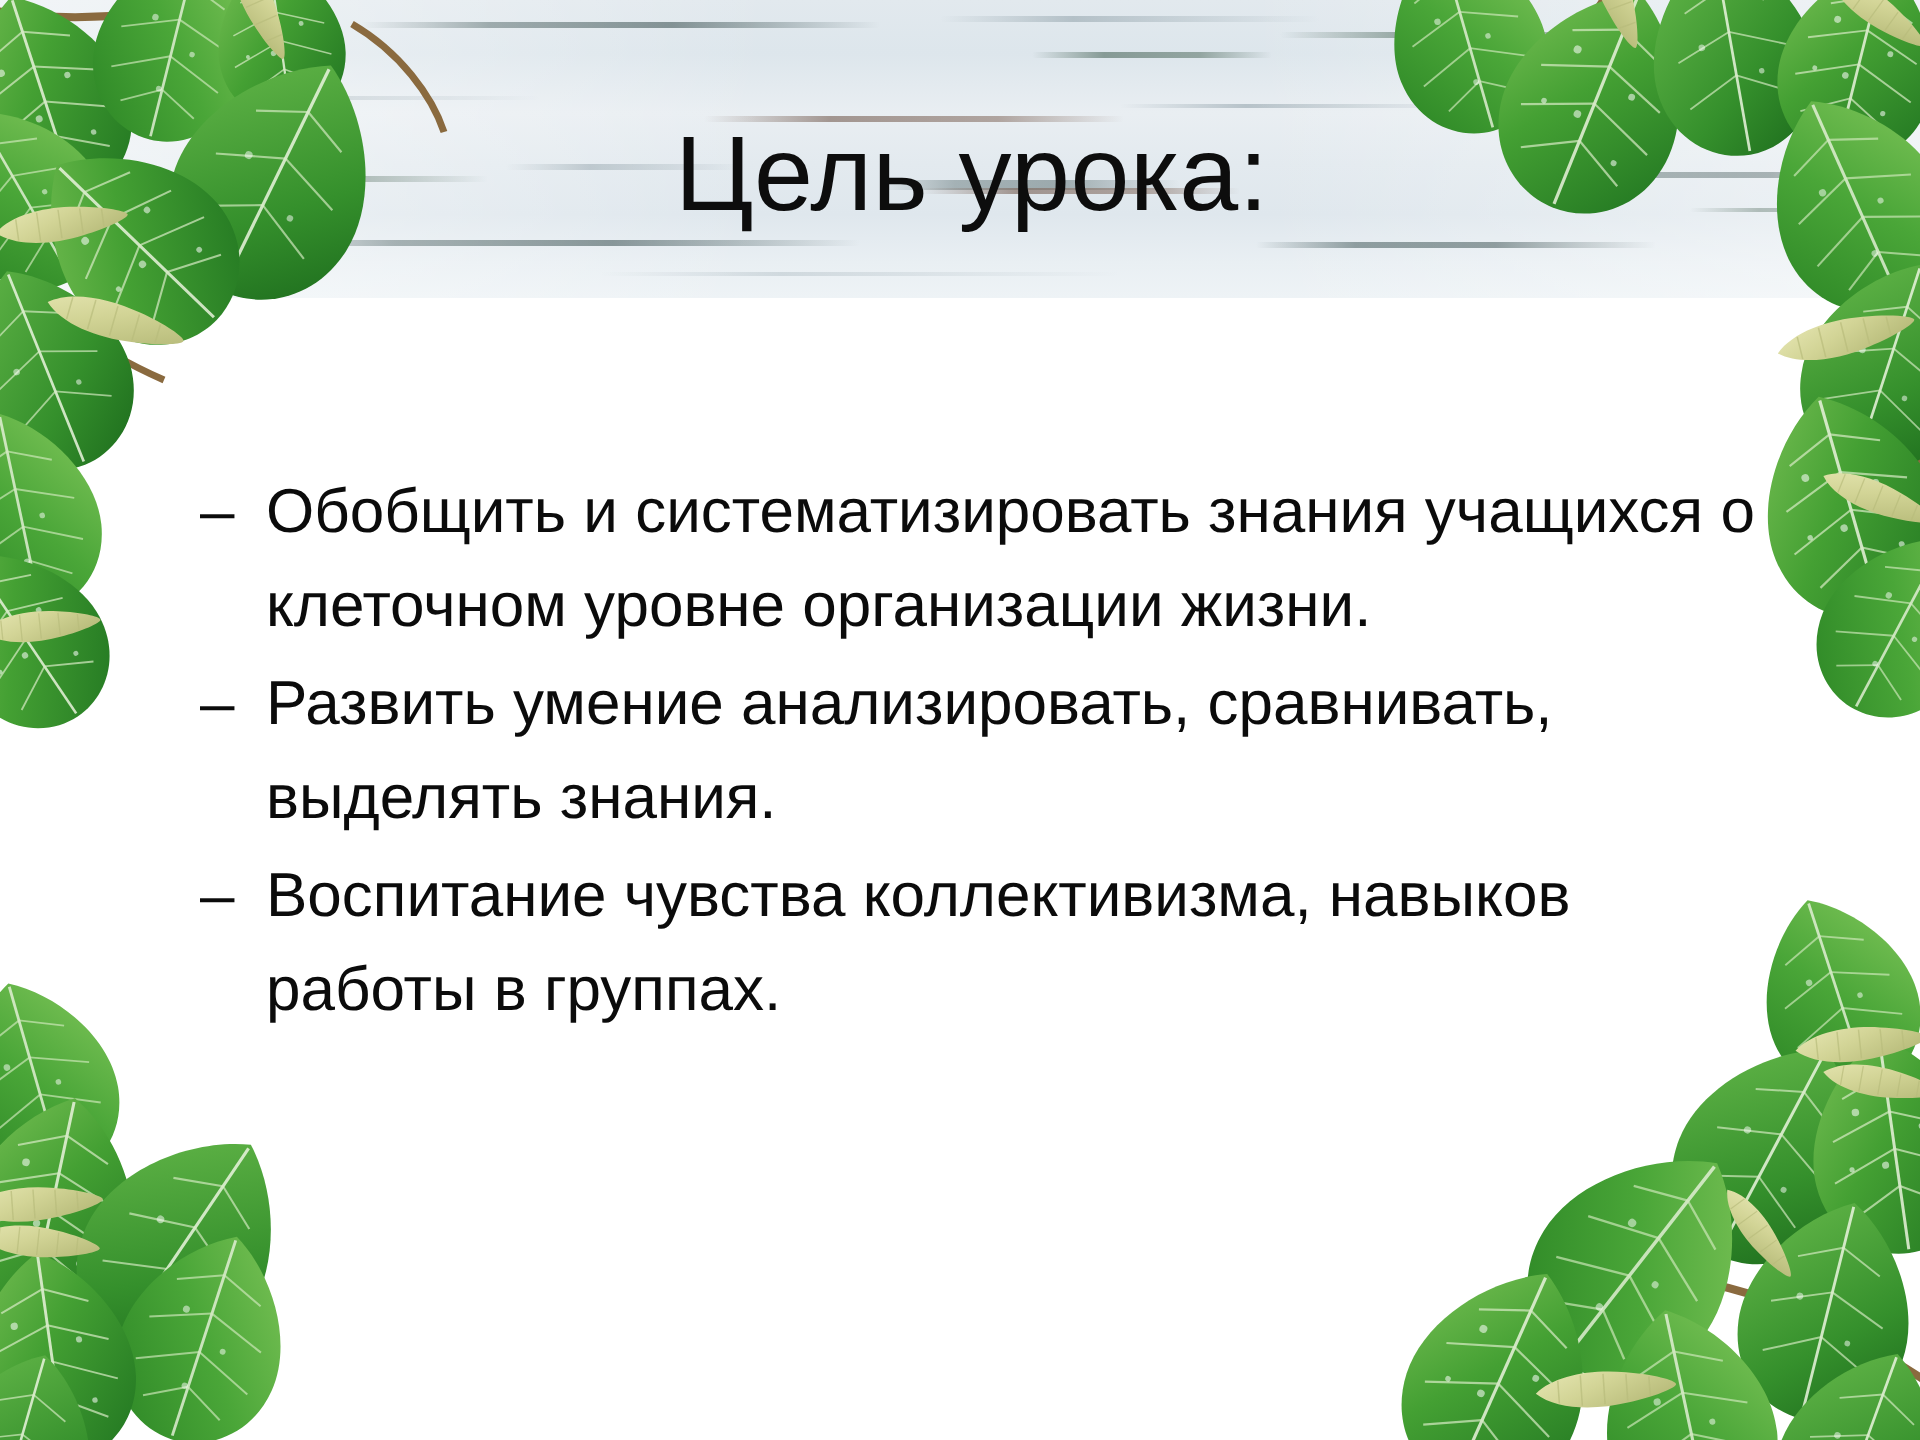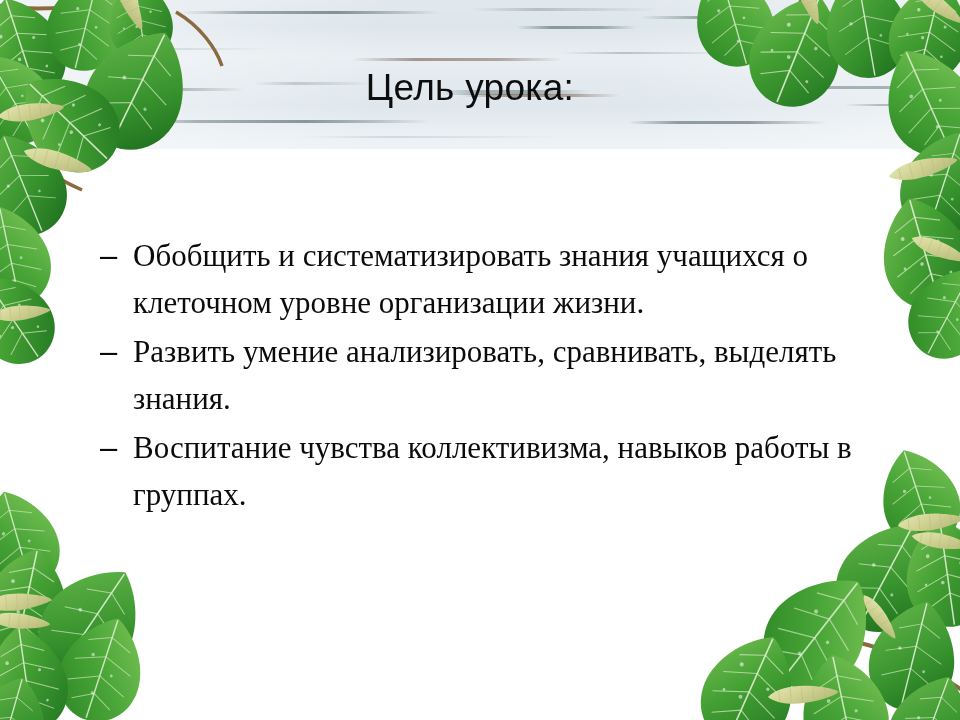--- a/index.html
+++ b/index.html
@@ -61,25 +61,25 @@
   .streak.thin { height: 2px; }
   .streak.thick { height: 5px; border-radius: 4px; }
   .streak.grey  { background: linear-gradient(90deg, rgba(120,138,140,0) 0%, rgba(96,116,118,0.95) 25%, rgba(86,106,108,1) 60%, rgba(120,138,140,0) 100%); }
   .streak.green { background: linear-gradient(90deg, rgba(118,140,130,0) 0%, rgba(92,118,108,0.9) 30%, rgba(104,128,118,0.85) 70%, rgba(118,140,130,0) 100%); }
   .streak.brown { background: linear-gradient(90deg, rgba(150,130,120,0) 0%, rgba(129,108,98,0.9) 30%, rgba(143,122,112,0.85) 70%, rgba(150,130,120,0) 100%); }
   .streak.pale  { background: linear-gradient(90deg, rgba(173,186,192,0) 0%, rgba(150,166,174,0.8) 35%, rgba(173,186,192,0) 100%); }
 
   
   .title {
     position: absolute;
-    left: 0;
+    left: 16px;
     top: 62px;
     width: 940px;
     text-align: center;
-    font-size: 37px;
+    font-size: 53px;
     line-height: 52px;
     color: #0d0d0d;
     letter-spacing: 0.3px;
     font-weight: normal;
     white-space: nowrap;
     z-index: 30;
   }
 
   
   .body-list {
@@ -99,21 +99,20 @@
   }
   .bullet .dash {
     flex: 0 0 auto;
     width: 33px;
     text-align: left;
     font-size: 31px;
     line-height: 47px;
   }
   .bullet .btext {
     flex: 1 1 auto;
-    font-family: Liberation Serif, serif;
   }
 
   
   .leaf-layer { position: absolute; left:0; top:0; width:960px; height:720px; z-index: 10; pointer-events:none; }
   .leaf-layer svg { position:absolute; }
 </style>
 </head>
 <body>
 
 <div class="slide">

